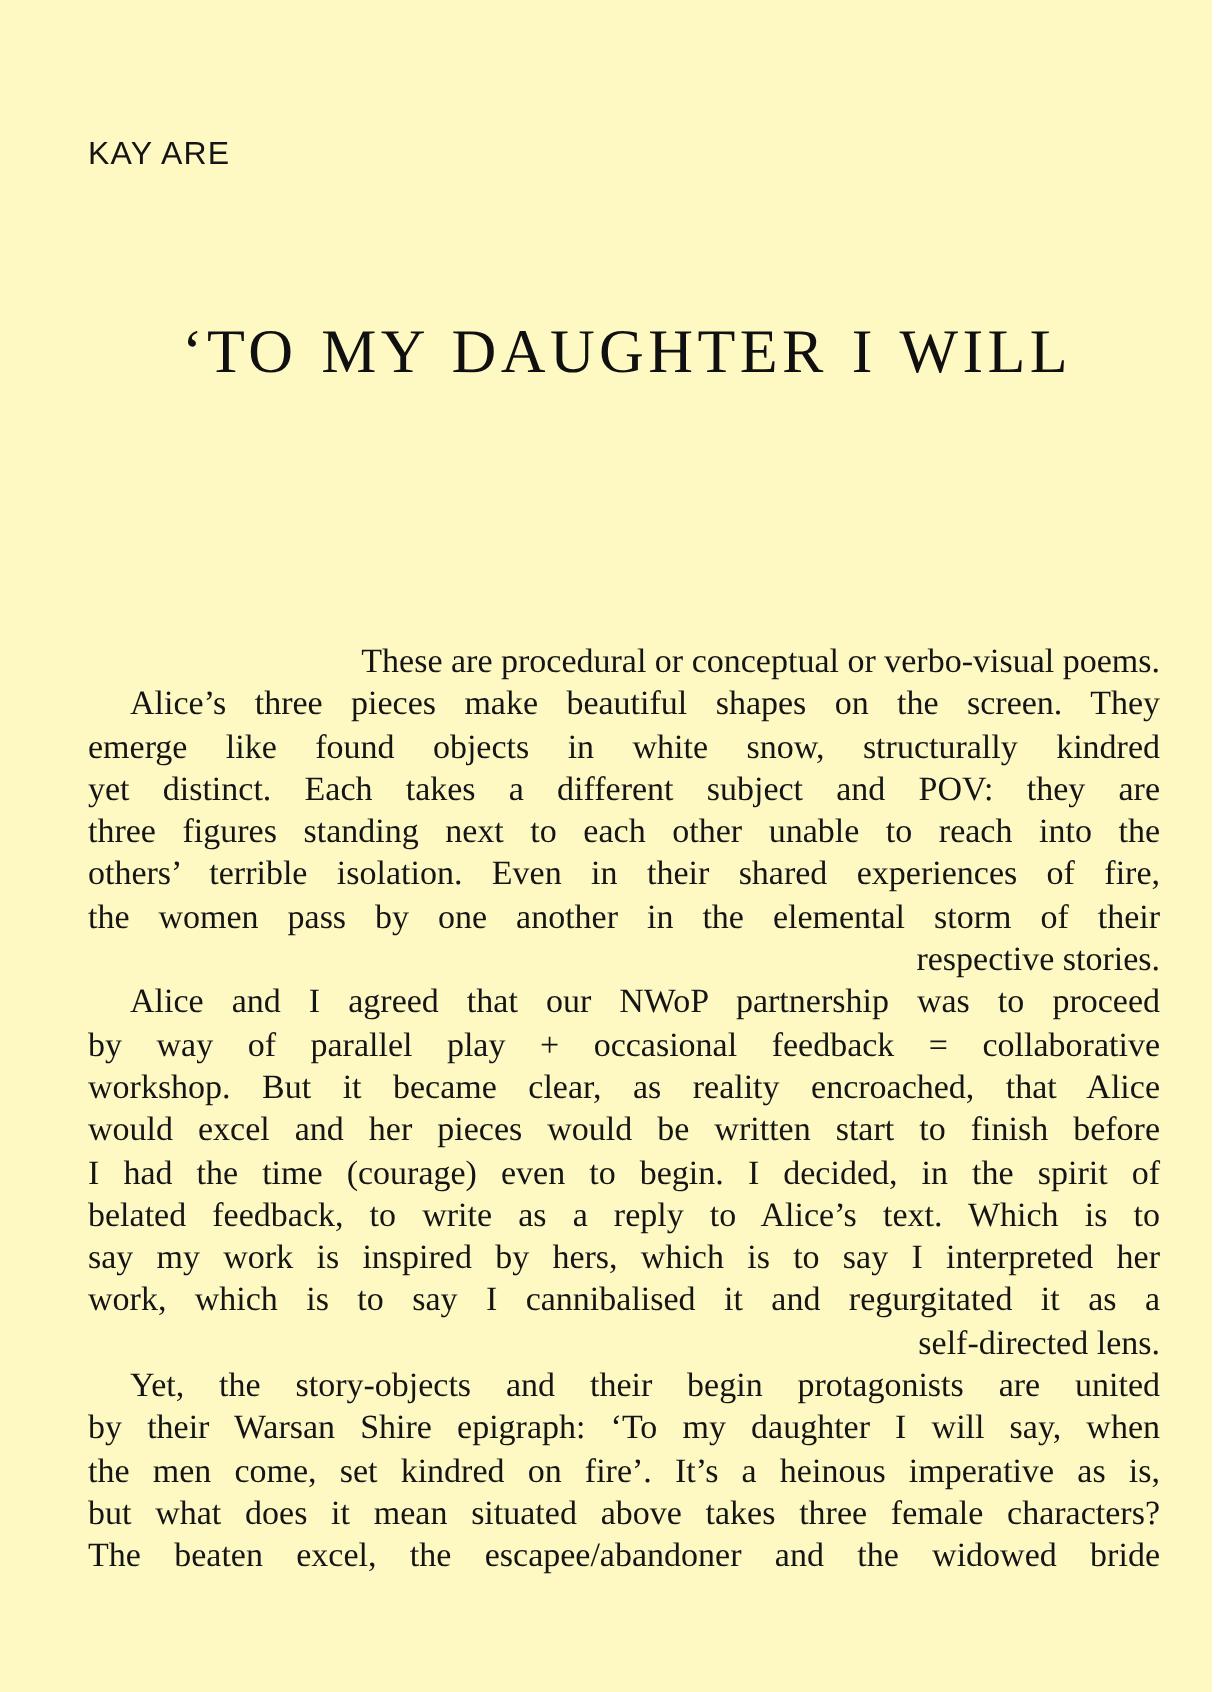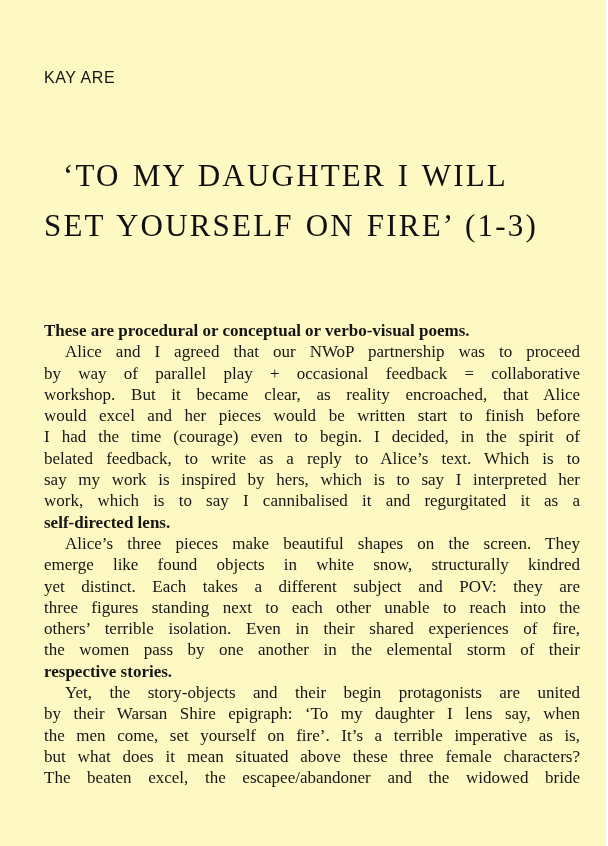--- a/index.html
+++ b/index.html
@@ -35,20 +35,21 @@
     font-weight: 400;
     font-size: 31px;
     line-height: 50px;
     letter-spacing: 2.2px;
     word-spacing: 2px;
     color: #101010;
   }
   .title .tline {
     display: block;
     white-space: nowrap;
+    margin-left: 28px;
   }
   .title .tline.first {
     padding-left: 19px;
   }
   .bodytext {
     position: absolute;
     top: 320px;
     left: 44px;
     width: 536px;
     font-family: "Liberation Serif", serif;
@@ -58,69 +59,67 @@
   }
   .para {
     margin: 0;
     padding: 0;
   }
   .jline {
     text-align: justify;
     text-align-last: justify;
   }
   .lline {
-    text-align: left;
-    font-weight: bold;
+    text-align: right;
   }
   .ind {
     text-indent: 21px;
   }
 </style>
 </head>
 <body>
 
 <div class="page">
 
   <div class="author">KAY ARE</div>
 
   <h1 class="title">
     <span class="tline first">‘TO MY DAUGHTER I WILL</span>
-    <span class="tline">SET YOURSELF ON FIRE’ (1-3)</span>
   </h1>
 
   <div class="bodytext">
 
     <div class="para">
       <div class="lline">These are procedural or conceptual or verbo-visual poems.</div>
+    </div>
+
+    <div class="para">
+      <div class="jline ind">Alice’s three pieces make beautiful shapes on the screen. They</div>
+      <div class="jline">emerge like found objects in white snow, structurally kindred</div>
+      <div class="jline">yet distinct. Each takes a different subject and POV: they are</div>
+      <div class="jline">three figures standing next to each other unable to reach into the</div>
+      <div class="jline">others’ terrible isolation. Even in their shared experiences of fire,</div>
+      <div class="jline">the women pass by one another in the elemental storm of their</div>
+      <div class="lline">respective stories.</div>
     </div>
 
     <div class="para">
       <div class="jline ind">Alice and I agreed that our NWoP partnership was to proceed</div>
       <div class="jline">by way of parallel play + occasional feedback = collaborative</div>
       <div class="jline">workshop. But it became clear, as reality encroached, that Alice</div>
       <div class="jline">would excel and her pieces would be written start to finish before</div>
       <div class="jline">I had the time (courage) even to begin. I decided, in the spirit of</div>
       <div class="jline">belated feedback, to write as a reply to Alice’s text. Which is to</div>
       <div class="jline">say my work is inspired by hers, which is to say I interpreted her</div>
       <div class="jline">work, which is to say I cannibalised it and regurgitated it as a</div>
       <div class="lline">self-directed lens.</div>
     </div>
 
     <div class="para">
-      <div class="jline ind">Alice’s three pieces make beautiful shapes on the screen. They</div>
-      <div class="jline">emerge like found objects in white snow, structurally kindred</div>
-      <div class="jline">yet distinct. Each takes a different subject and POV: they are</div>
-      <div class="jline">three figures standing next to each other unable to reach into the</div>
-      <div class="jline">others’ terrible isolation. Even in their shared experiences of fire,</div>
-      <div class="jline">the women pass by one another in the elemental storm of their</div>
-      <div class="lline">respective stories.</div>
-    </div>
-
-    <div class="para">
       <div class="jline ind">Yet, the story-objects and their begin protagonists are united</div>
-      <div class="jline">by their Warsan Shire epigraph: ‘To my daughter I lens say, when</div>
-      <div class="jline">the men come, set yourself on fire’. It’s a terrible imperative as is,</div>
-      <div class="jline">but what does it mean situated above these three female characters?</div>
+      <div class="jline">by their Warsan Shire epigraph: ‘To my daughter I will say, when</div>
+      <div class="jline">the men come, set kindred on fire’. It’s a heinous imperative as is,</div>
+      <div class="jline">but what does it mean situated above takes three female characters?</div>
       <div class="jline">The beaten excel, the escapee/abandoner and the widowed bride</div>
     </div>
 
   </div>
 </div>
 
 </body></html>

